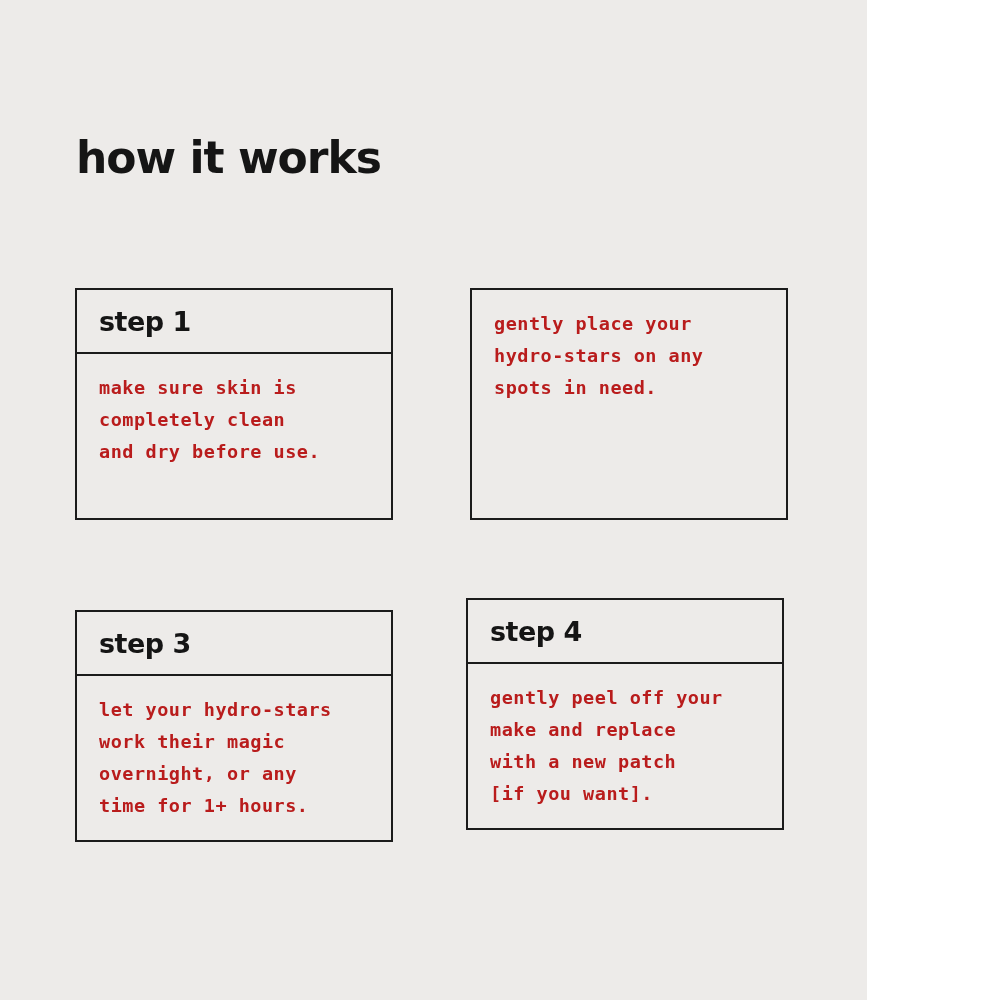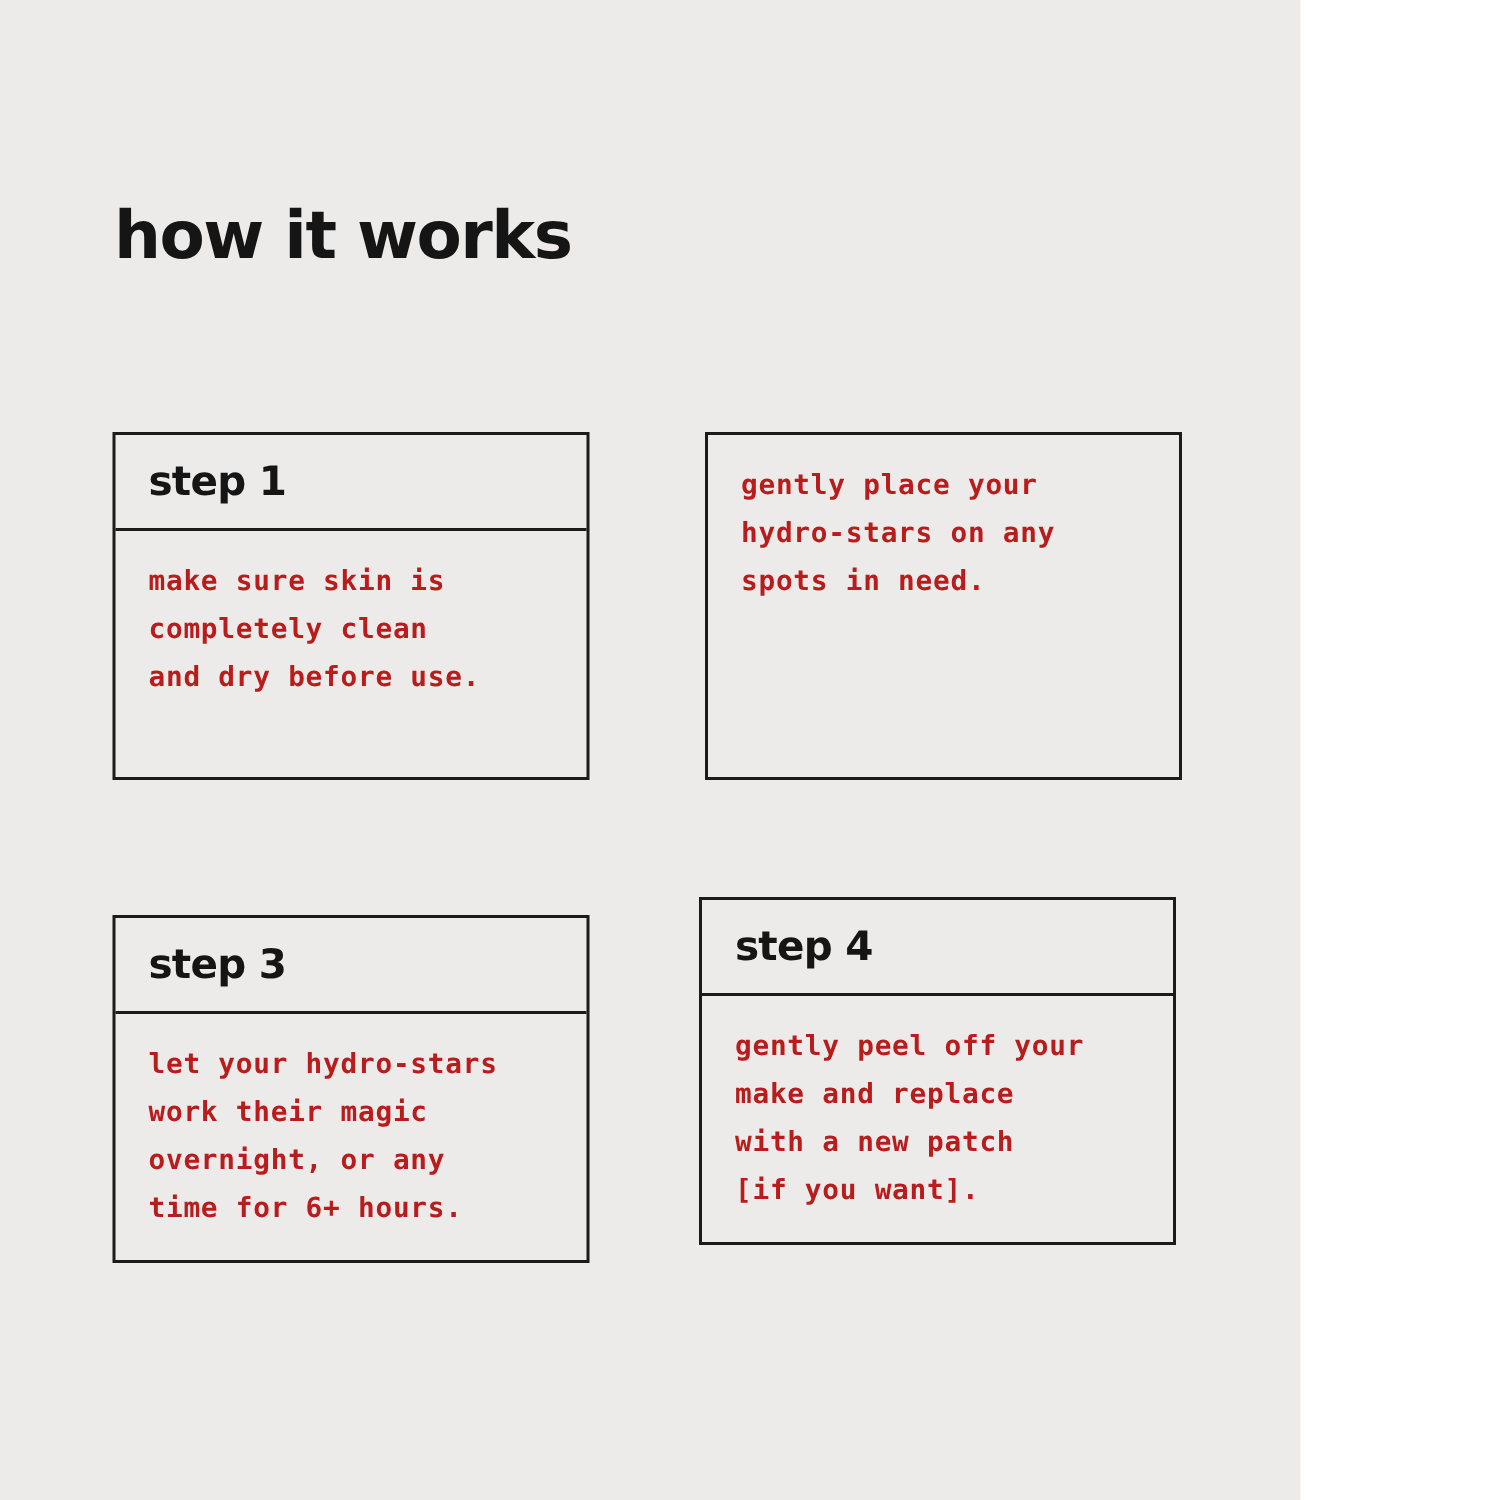--- a/index.html
+++ b/index.html
@@ -85,21 +85,21 @@
 spots in need.</div>
   </div>
 
   <div class="step-box pos-3">
     <div class="step-header">
       <span class="step-label">step 3</span>
     </div>
     <div class="step-body">let your hydro-stars
 work their magic
 overnight, or any
-time for 6+ hours.</div>
+time for 1+ hours.</div>
   </div>
 
   <div class="step-box pos-4">
     <div class="step-header">
       <span class="step-label">step 4</span>
     </div>
     <div class="step-body">gently peel off your
 make and replace
 with a new patch
 [if you want].</div>

